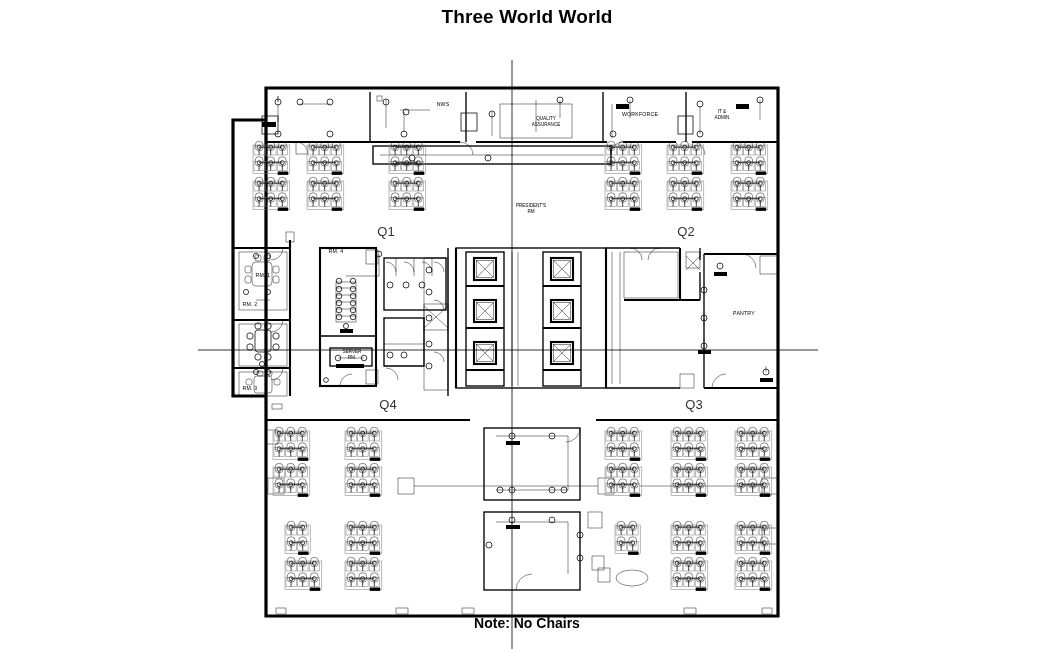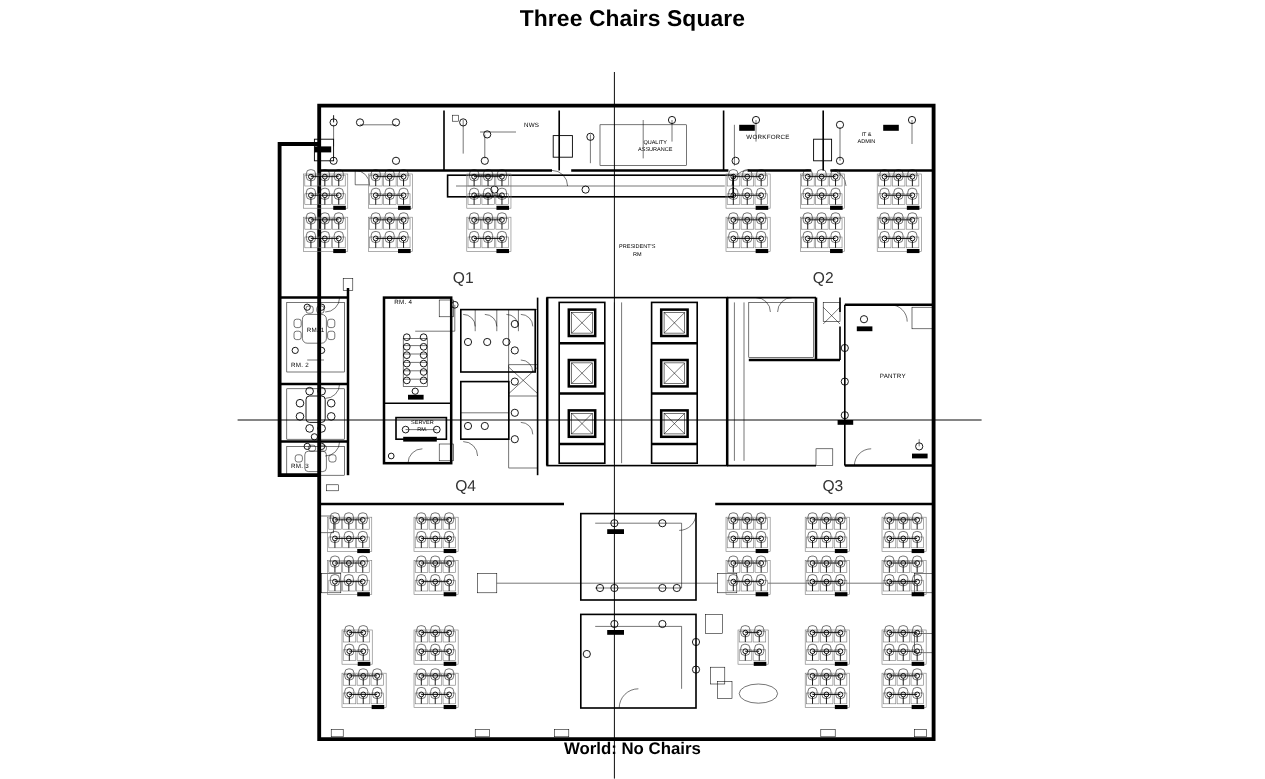--- a/index.html
+++ b/index.html
@@ -30,21 +30,21 @@
   .hair2{fill:none;stroke:#777;stroke-width:.5;}
   .fillk{fill:#000000;}
   .rmlabel{font-family:"Liberation Sans","DejaVu Sans",sans-serif;font-size:5.2px;fill:#000;text-anchor:middle;letter-spacing:.2px;}
   .rmlabel2{font-family:"Liberation Sans","DejaVu Sans",sans-serif;font-size:4.6px;fill:#000;text-anchor:middle;}
   .qlabel{font-family:"Liberation Sans","DejaVu Sans",sans-serif;font-size:13px;fill:#333;text-anchor:middle;}
 </style>
 </head>
 <body>
 
 <div id="title-block">
-  <div class="t1">Three Chairs Square</div>
+  <div class="t1">Three World World</div>
 </div>
 
 <div id="plan-wrap">
 <svg width="1054" height="649" viewBox="0 0 1054 649" xmlns="http://www.w3.org/2000/svg">
   <defs>
 
     <g id="pod">
       <rect x="0" y="0" width="10.5" height="9" class="hair2" fill="#ececec"></rect>
       <rect x="1.3" y="-4.6" width="7.6" height="9.2" rx="3.2" class="hair" fill="#ffffff"></rect>
       <circle cx="5.1" cy="1.2" r="2.0" class="wall-lt" fill="#fff"></circle>
@@ -743,13 +743,13 @@
 
   <g id="quad-layer">
         <text x="386" y="236" class="qlabel">Q1</text>
         <text x="686" y="236" class="qlabel">Q2</text>
         <text x="694" y="409" class="qlabel">Q3</text>
         <text x="388" y="409" class="qlabel">Q4</text>
       </g>
 </svg>
 </div>
 
-<div id="note-block">World: No Chairs</div>
+<div id="note-block">Note: No Chairs</div>
 
 </body></html>

